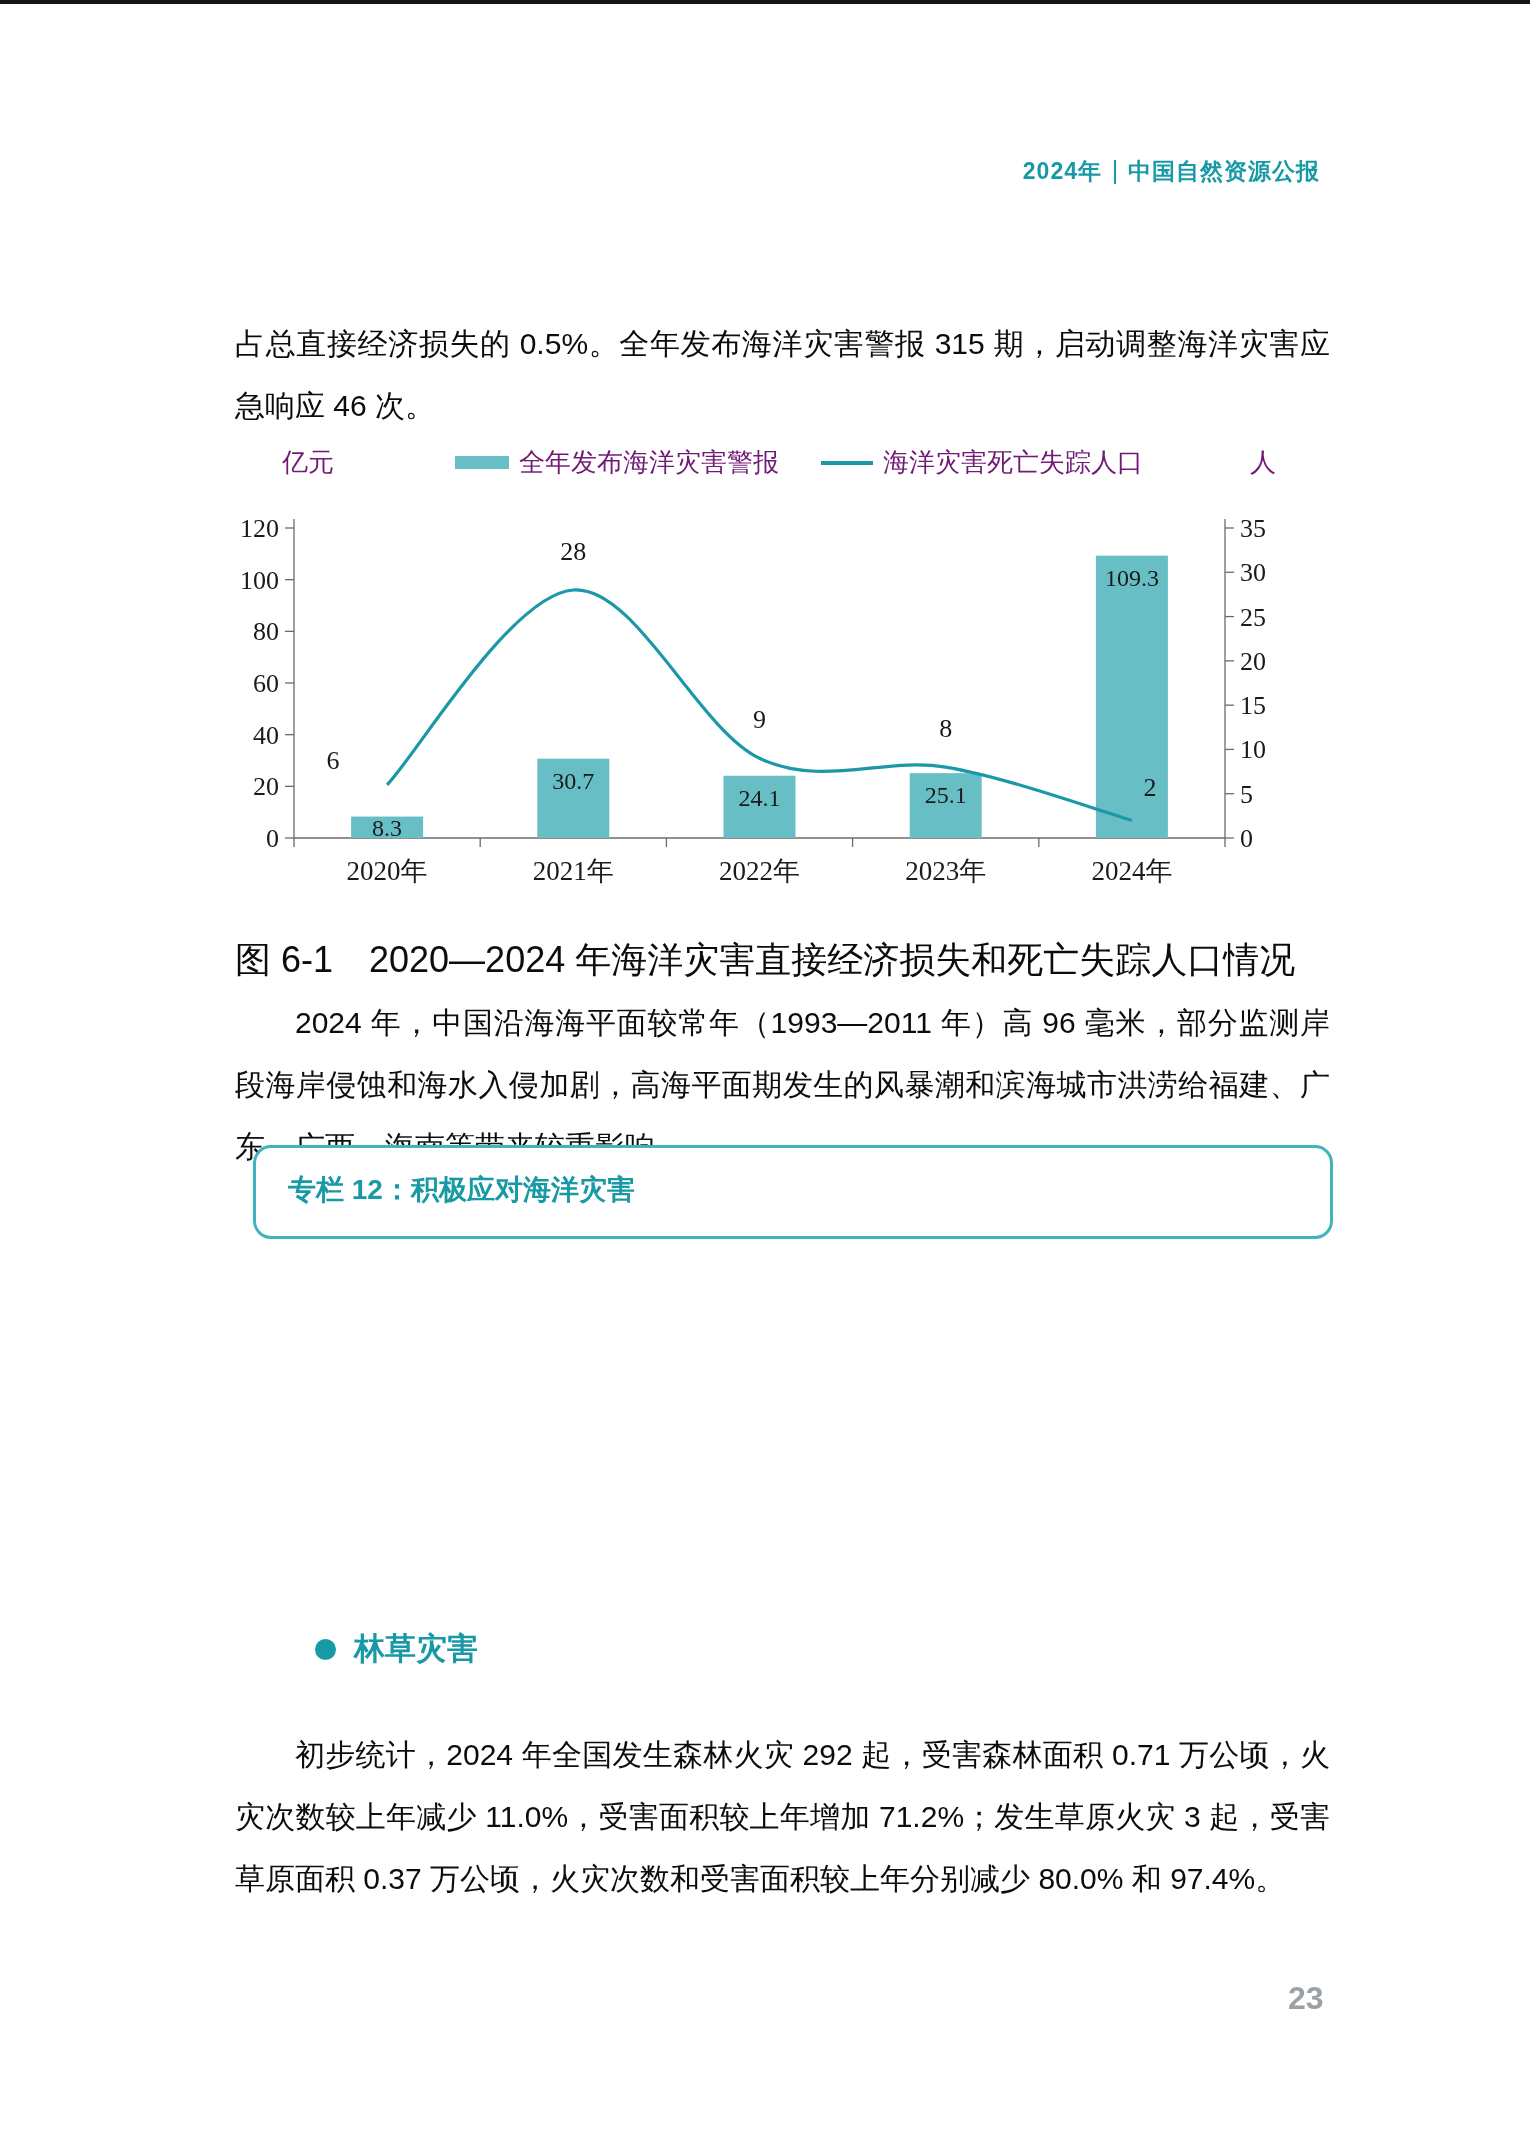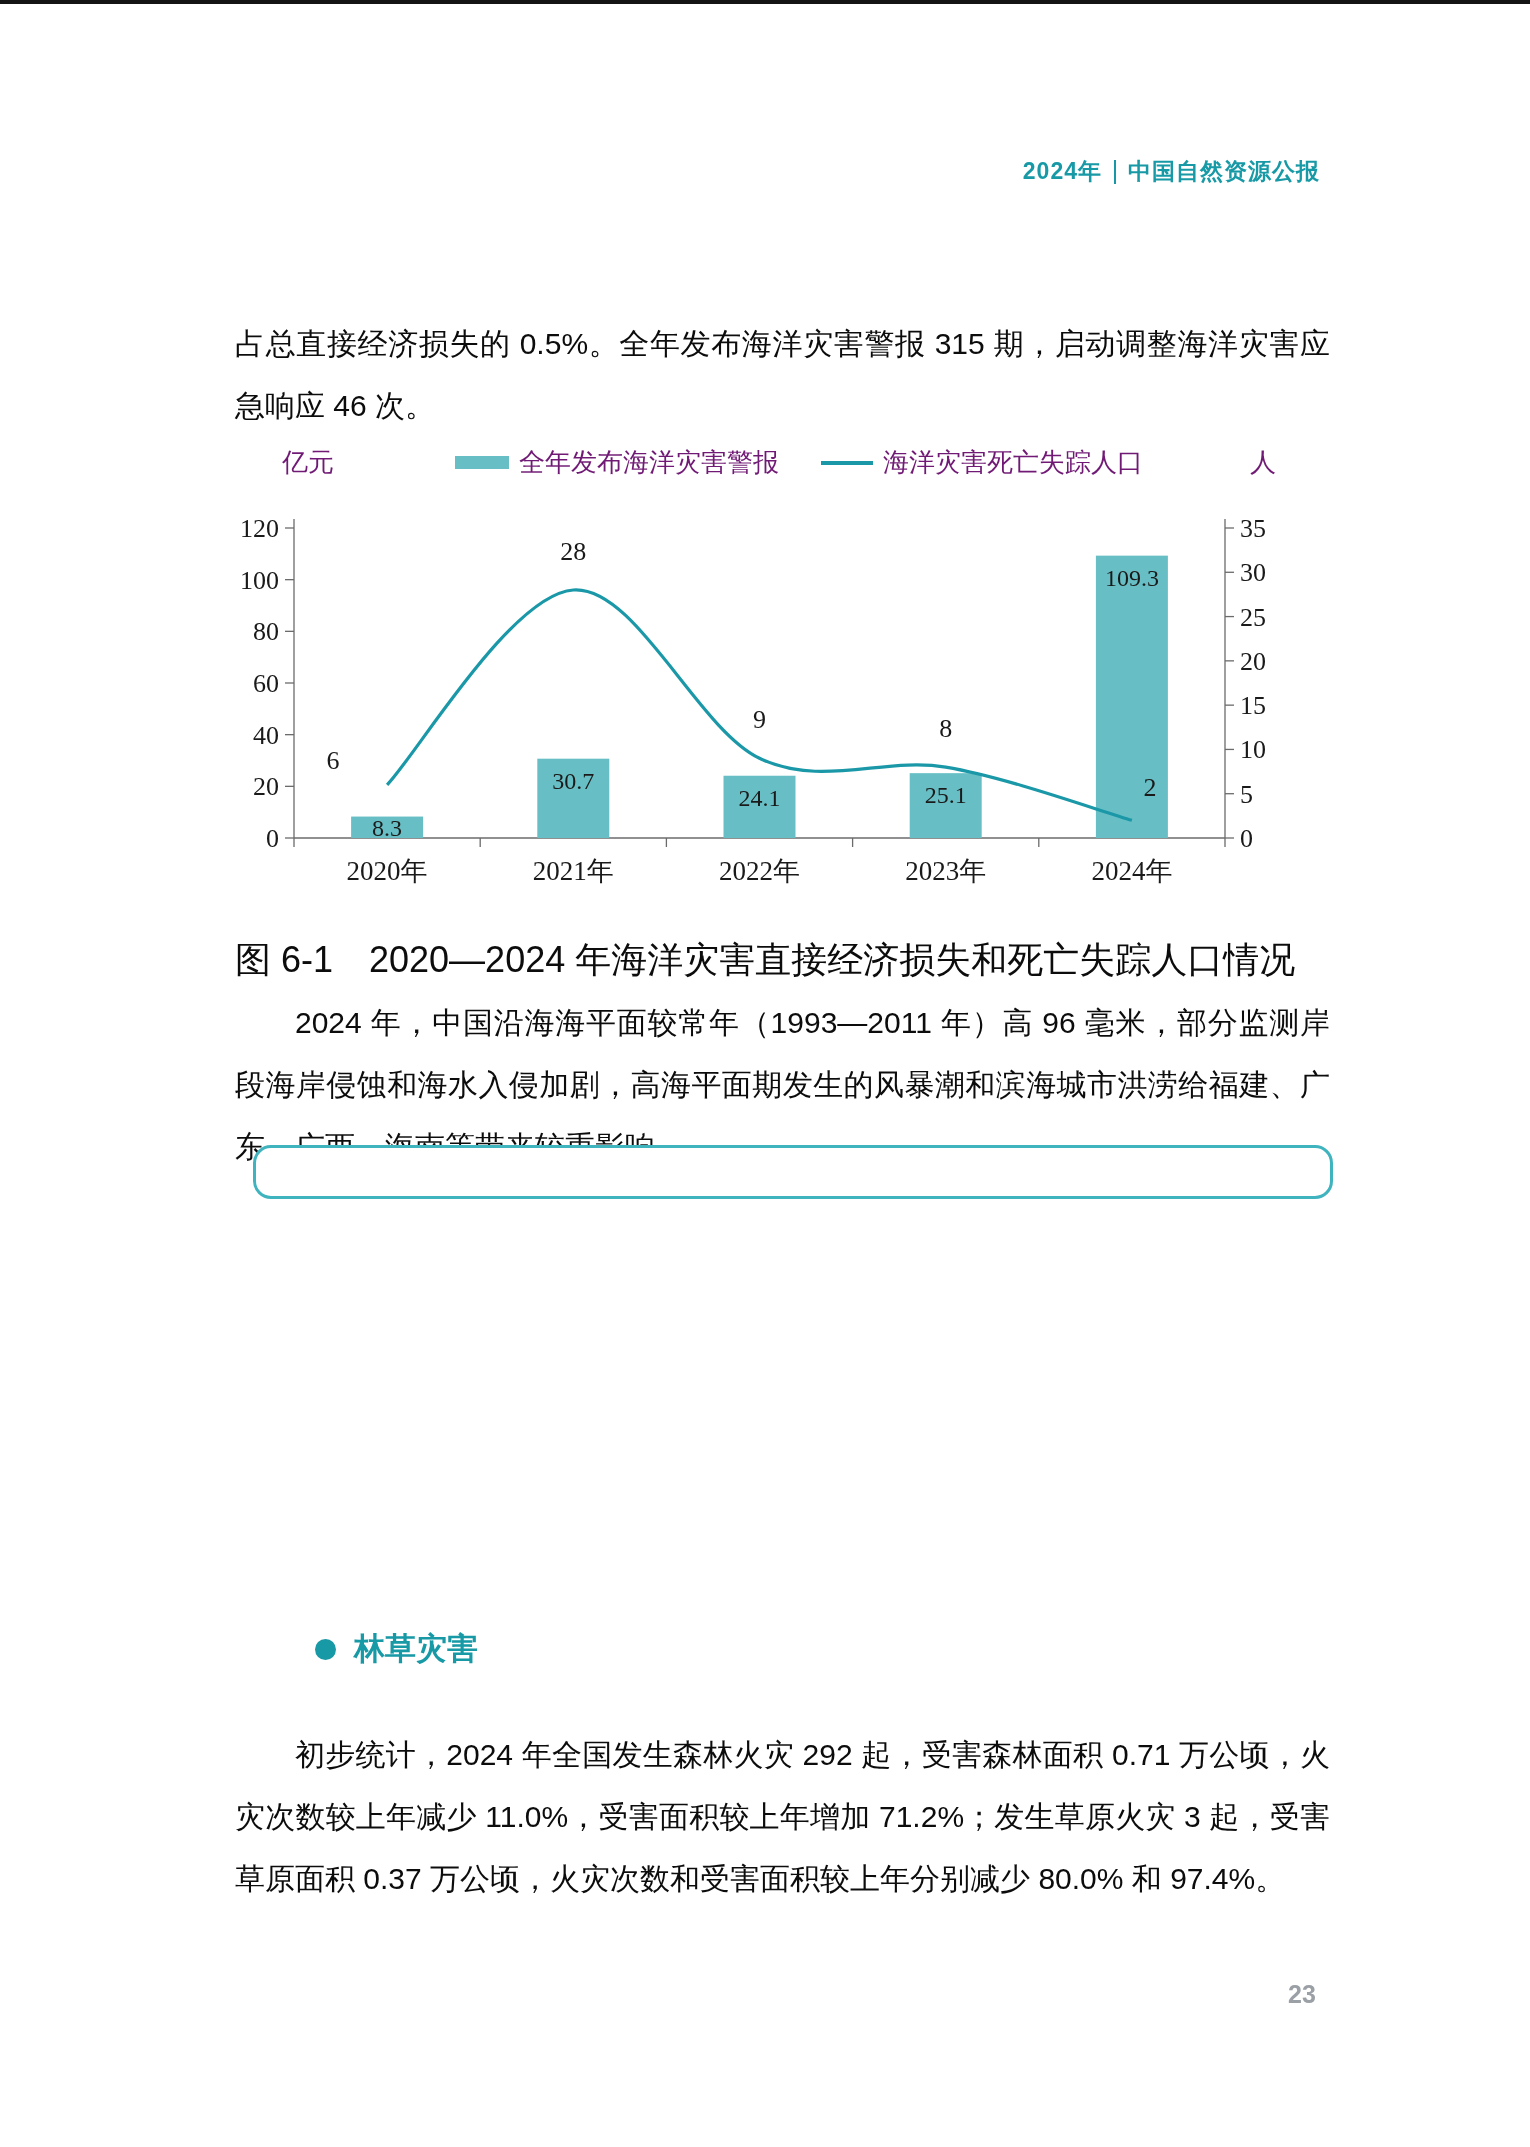--- a/index.html
+++ b/index.html
@@ -43,21 +43,21 @@
   .column-box-title{color:var(--accent);font-weight:bold;font-size:28px;line-height:40px;}
   .column-box-body{
     margin-top:12px;font-size:29px;line-height:61px;text-indent:2em;
     text-align:justify;text-justify:inter-ideograph;color:#0c0c0c;
     font-family:"Liberation Serif","DejaVu Serif",serif;
   }
   .section-heading{position:absolute;top:1628px;left:315px;display:flex;align-items:center;gap:18px;}
   .section-bullet{width:21px;height:21px;border-radius:50%;background:var(--accent);}
   .section-title{color:var(--accent);font-weight:bold;font-size:31px;}
   .page-number{
-    position:absolute;top:1980px;left:1288px;font-size:25px;font-weight:bold;
+    position:absolute;top:1980px;left:1288px;font-size:32px;font-weight:bold;
     color:var(--pagenum);
   }
 </style>
 </head>
 <body style="--accent: #1899a6; --bar: #67bfc5; --line: #1b98a8; --box-border: #3fb3be; --pagenum: #9aa0a6;">
 
 <div class="top-rule"></div>
 
 <div class="page-header">
   <span>2024年</span>
@@ -144,20 +144,21 @@
       <text x="715.6999999999999" y="252.1428571428571" text-anchor="middle" font-size="26">8</text>
       <text x="919.9" y="311.2857142857143" text-anchor="middle" font-size="26">2</text>
     </svg>
 </div>
 
 <p class="fig-caption">图 6-1　2020—2024 年海洋灾害直接经济损失和死亡失踪人口情况</p>
 
 <p class="body-par indent" style="top:962px;">2024 年，中国沿海海平面较常年（1993—2011 年）高 96 毫米，部分监测岸段海岸侵蚀和海水入侵加剧，高海平面期发生的风暴潮和滨海城市洪涝给福建、广东、广西、海南等带来较重影响。</p>
 
 <div class="column-box">
+  <div class="column-box-title">专栏 12：积极应对海洋灾害</div>
 </div>
 
 <div class="section-heading">
   <span class="section-bullet"></span>
   <span class="section-title">林草灾害</span>
 </div>
 
 <p class="body-par indent" style="top:1694px;">初步统计，2024 年全国发生森林火灾 292 起，受害森林面积 0.71 万公顷，火灾次数较上年减少 11.0%，受害面积较上年增加 71.2%；发生草原火灾 3 起，受害草原面积 0.37 万公顷，火灾次数和受害面积较上年分别减少 80.0% 和 97.4%。</p>
 
 <div class="page-number">23</div>

